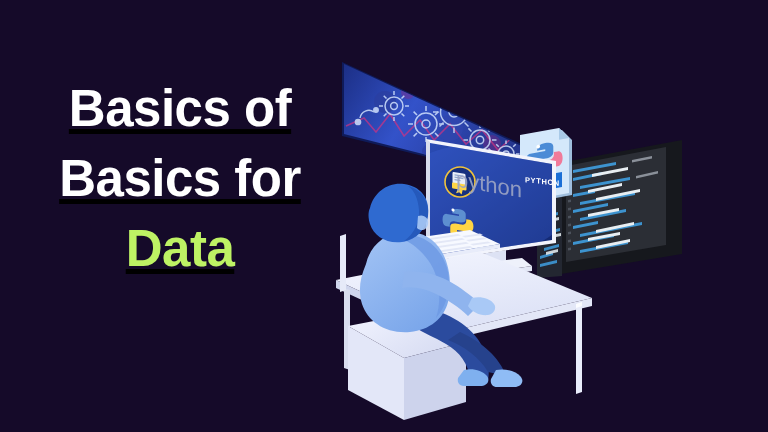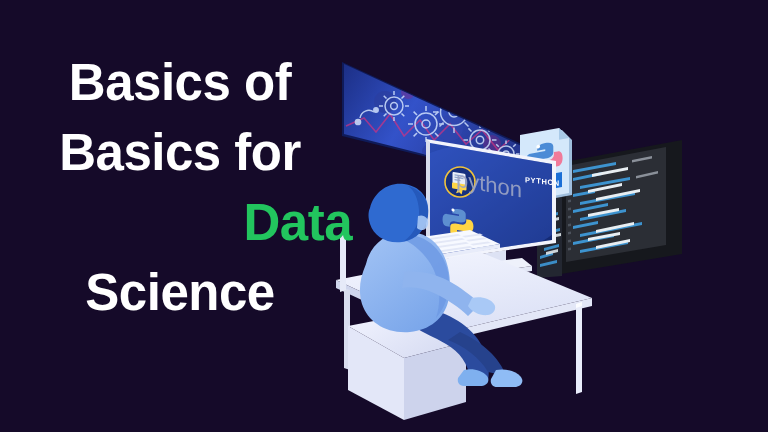--- a/index.html
+++ b/index.html
@@ -15,24 +15,25 @@
     position: relative;
     width: 768px;
     height: 432px;
     overflow: hidden;
     background: #150a29;
   }
   
   #title-block {
     position: absolute;
     left: 8px;
-    top: 48px;
+    top: 74px;
     width: 344px;
     text-align: center;
     z-index: 30;
+    text-decoration: underline;
   }
   .title-line {
     display: block;
     color: #ffffff;
     font-family: "Liberation Sans", sans-serif;
     font-weight: bold;
     font-size: 51px;
     line-height: 70px;
     letter-spacing: -0.5px;
     white-space: nowrap;
@@ -79,22 +80,21 @@
   }
 </style>
 </head>
 <body>
 
 <div id="thumbnail" style="background: rgb(21, 10, 41);">
 
   <div id="title-block">
     <span class="title-line" style="color: rgb(255, 255, 255);">Basics of</span>
     <span class="title-line" style="color: rgb(255, 255, 255);">Basics for</span>
-    <span class="title-line" style="color: #22c55e; text-align: right;">Data</span>
-    <span class="title-line" style="color: rgb(255, 255, 255);">Science</span>
+    <span class="title-line" style="color: #bef264;">Data</span>
   </div>
 
   <div id="illustration">
     <svg viewBox="0 0 438 392" xmlns="http://www.w3.org/2000/svg">
       <defs>
         <linearGradient id="gBack" x1="0" y1="0" x2="1" y2="0.4">
           <stop offset="0" stop-color="#1c2f86"></stop>
           <stop offset="0.45" stop-color="#3352c9"></stop>
           <stop offset="1" stop-color="#24368f"></stop>
         </linearGradient>

